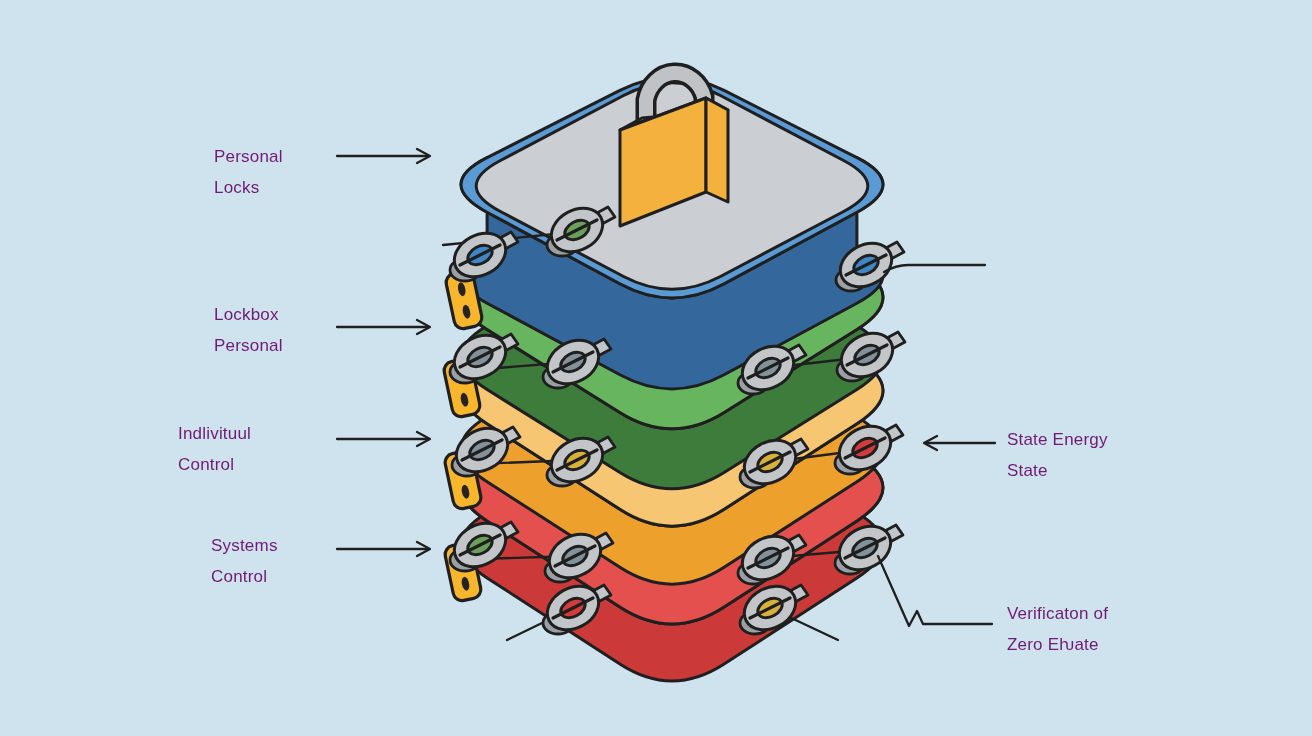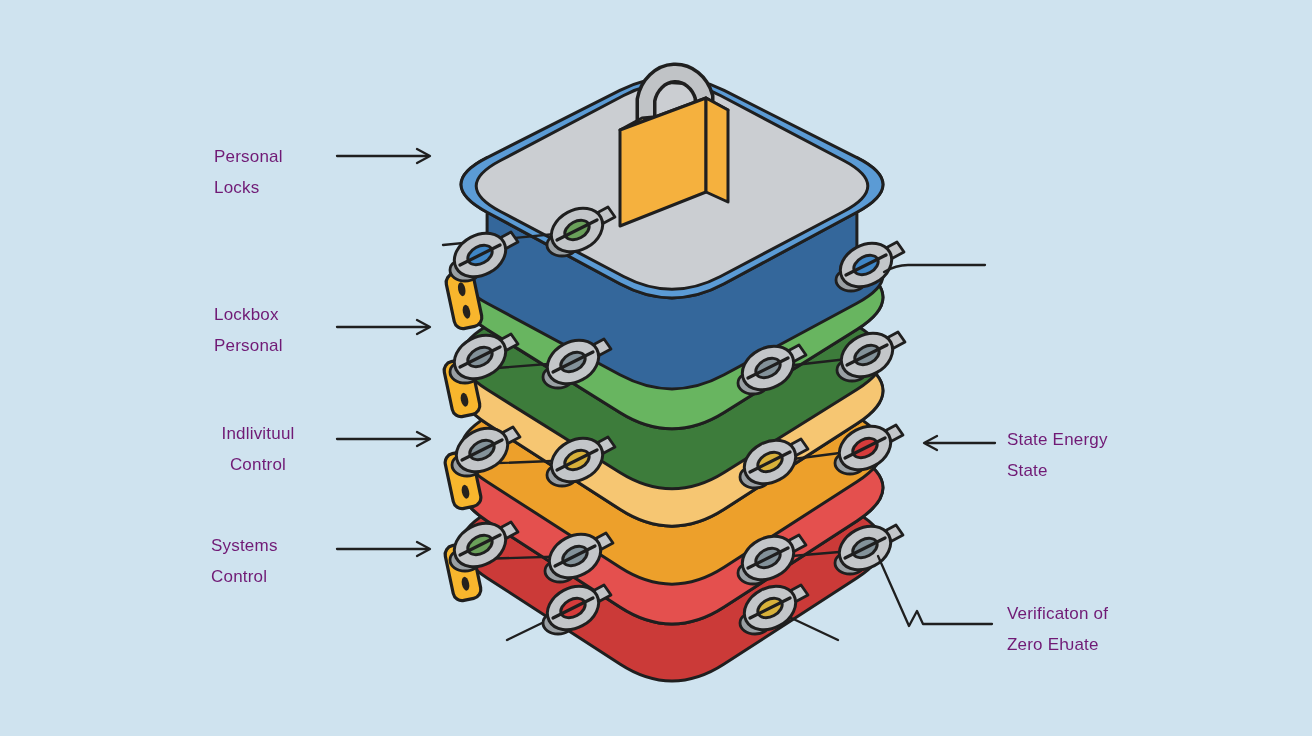--- a/index.html
+++ b/index.html
@@ -1,21 +1,21 @@
 <!DOCTYPE html>
 <html><head>
 <meta charset="utf-8">
 <style>
   html,body{margin:0;padding:0;}
   body{font-family:"Liberation Sans","DejaVu Sans",sans-serif;}
   #stage{position:relative;width:1312px;height:736px;overflow:hidden;background:#cfe3ef;}
   #iso{position:absolute;left:0;top:0;}
   .callout{position:absolute;color:#701a75;font-size:17px;line-height:31px;letter-spacing:0.2px;z-index:5;}
   .callout span{display:block;}
-  .centered{text-align:center;width:160px;}
+  .centered{width:160px;}
 </style>
 </head>
 <body>
 
 <div id="stage">
   <svg id="iso" width="1312" height="736" viewBox="0 0 1312 736">
       <rect x="0" y="0" width="1312" height="736" fill="#cfe3ef"></rect>
       <g>
         <path d="M487.1,455.8 Q435.0,487.0 487.1,520.9 L619.9,607.1 Q672.0,641.0 724.1,607.1 L856.9,520.9 Q909.0,487.0 856.9,455.8 L856.9,512.8 Q909.0,544.0 856.9,577.9 L724.1,664.1 Q672.0,698.0 619.9,664.1 L487.1,577.9 Q435.0,544.0 487.1,512.8 Z" fill="#cb3a38" stroke="#1f1f1f" stroke-width="3" stroke-linejoin="round"></path>
         <path d="M487.1,520.9 Q435.0,487.0 487.1,455.8 L619.9,376.2 Q672.0,345.0 724.1,376.2 L856.9,455.8 Q909.0,487.0 856.9,520.9 L724.1,607.1 Q672.0,641.0 619.9,607.1 Z" fill="#e4504e" stroke="#1f1f1f" stroke-width="3" stroke-linejoin="round"></path>

